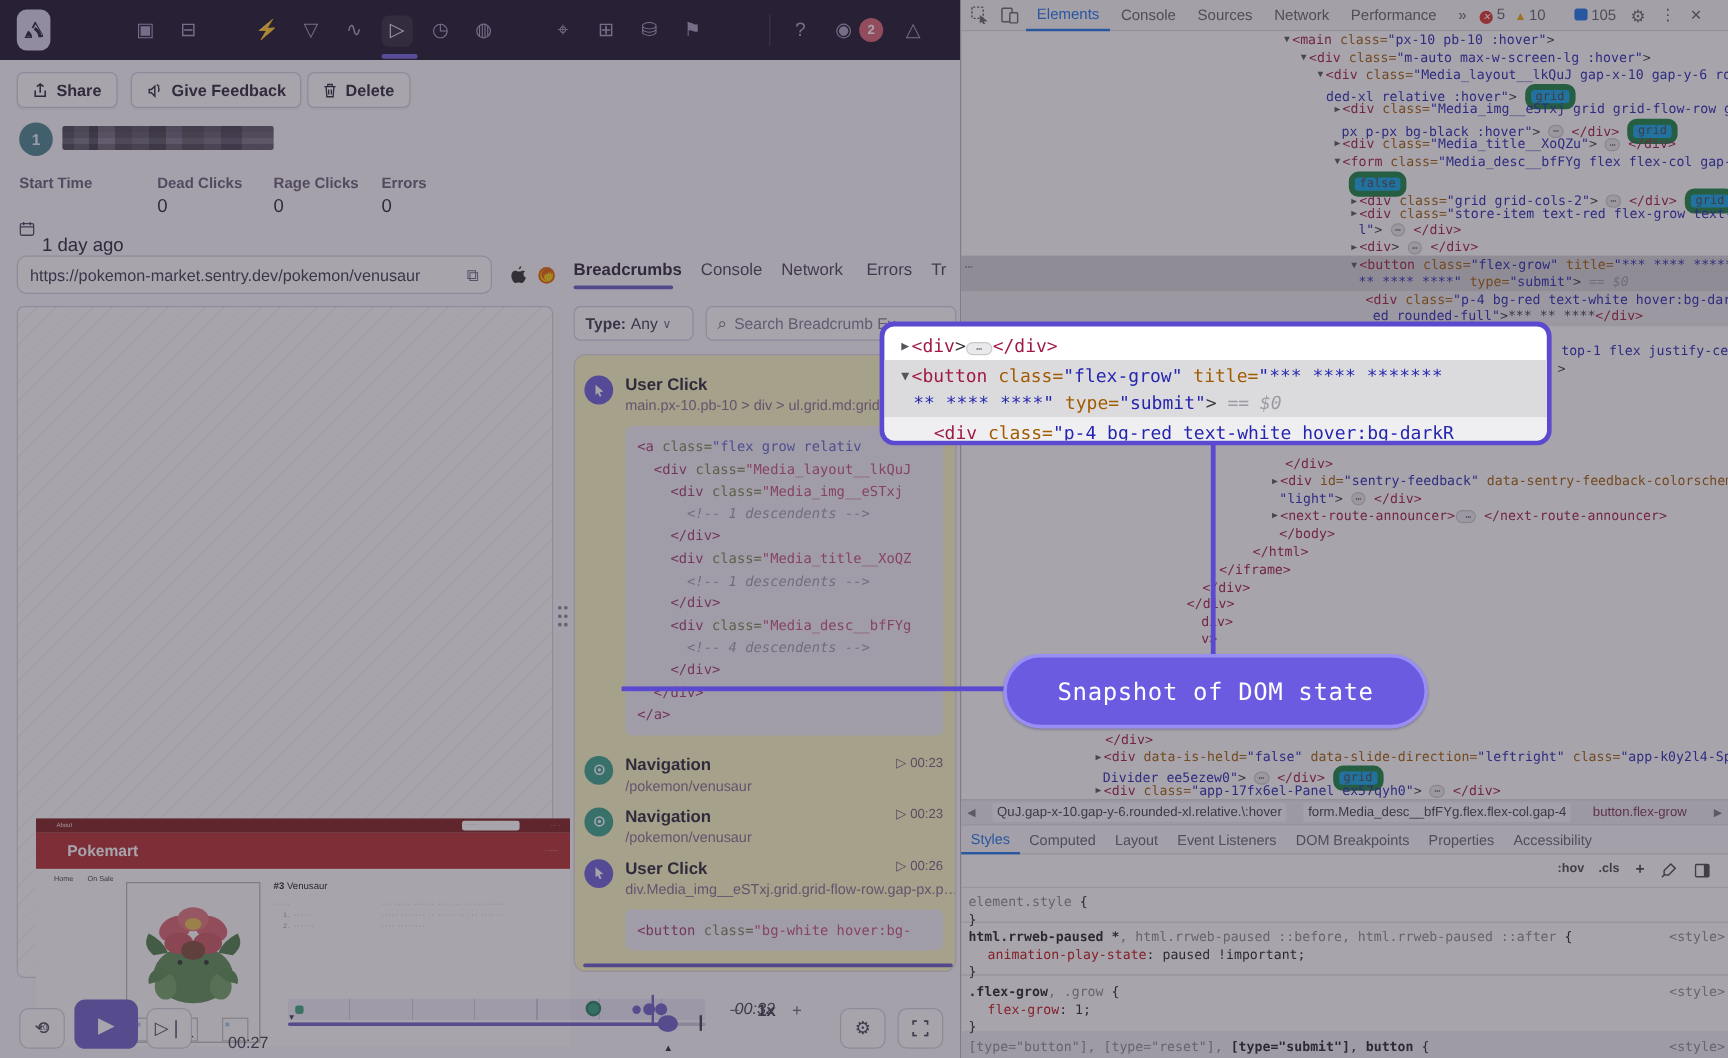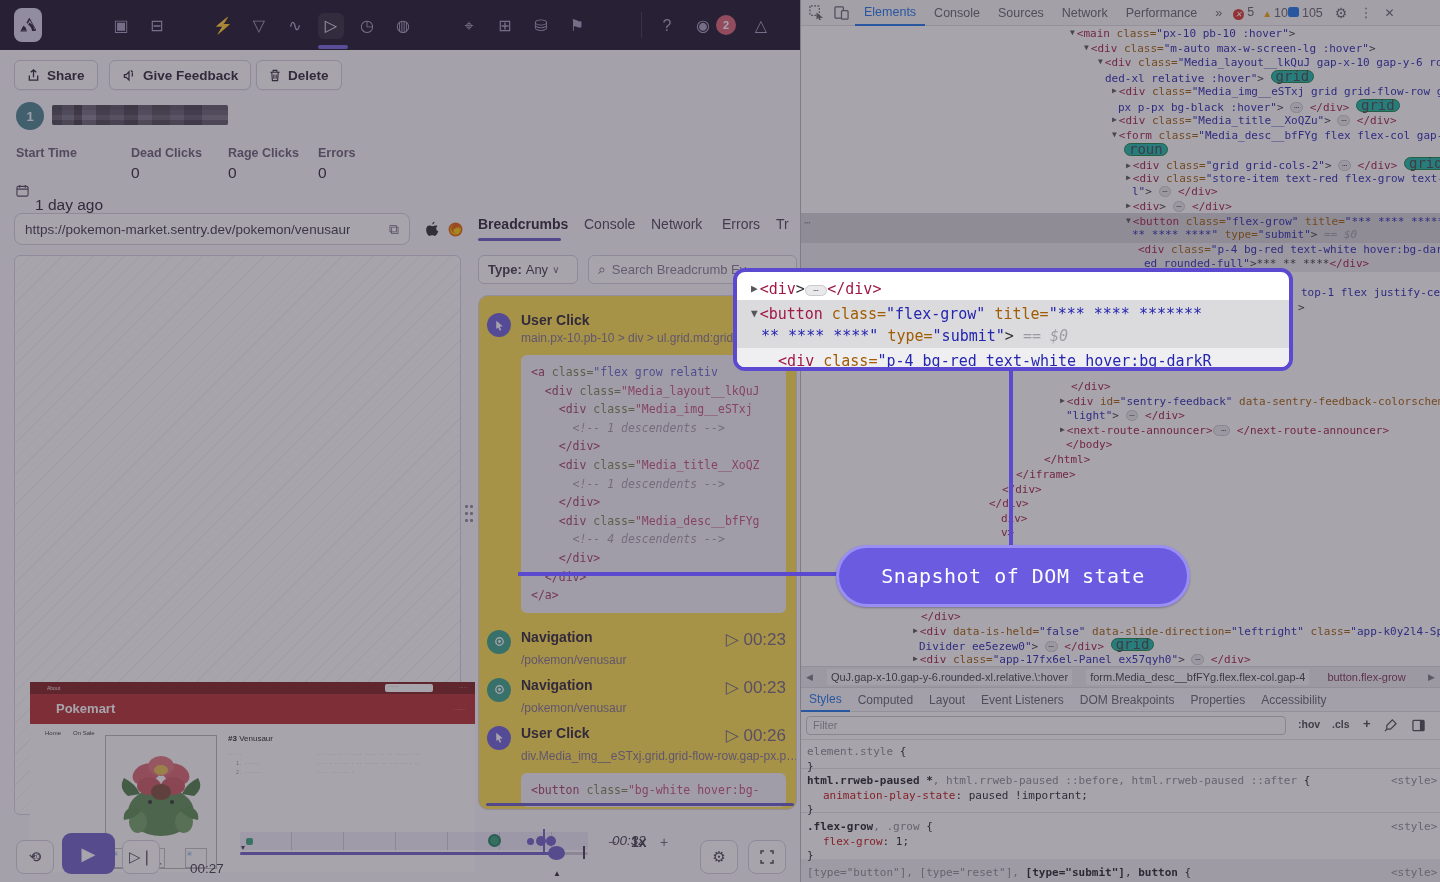--- a/index.html
+++ b/index.html
@@ -38,29 +38,29 @@
   .mask { color:#9b9b9b; letter-spacing:1px; }
   .thumb { position:absolute; width:22px; height:20px; border:1px solid #bfbfbf; background:#fdfdfd; font-size:5px; color:#9ec0e2; padding:1px; }
   .drag-dots { position:absolute; left:465px; top:505px; width:8px; height:20px; }
   .drag-dots i { position:absolute; width:2.5px; height:2.5px; border-radius:50%; background:#8d8799; }
   
   .bc-tab { position:absolute; top:216px; font-size:14px; color:#493e54;text-align:right; }
   .bc-tab.active { color:#2b2233; font-weight:700; }
   .bc-underline { position:absolute; left:478px; top:238px; width:83px; height:3px; background:#6559c5; border-radius:2px; }
   .type-select { position:absolute; left:478px; top:255px; width:100px; height:29px; background:#fff; border:1px solid #d5cede; border-radius:6px; font-size:13px; color:#3d3649; display:flex; align-items:center; padding:0 9px; gap:4px; }
   .search-input { position:absolute; left:588px; top:255px; width:209px; height:29px; background:#fff; border:1px solid #d5cede; border-radius:6px; font-size:13px; color:#857b93; display:flex; align-items:center; padding:0 9px; gap:6px; }
-  .bc-card { position:absolute; left:478px; top:295px; width:319px; height:515px; background:#fde047; border:1px solid #ddd6e6; border-radius:10px; overflow:hidden; padding:12px 0 0 8px; }
+  .bc-card { position:absolute; left:478px; top:295px; width:319px; height:515px; background:#fef9c3; border:1px solid #ddd6e6; border-radius:10px; overflow:hidden; padding:12px 0 0 8px; }
   .bc-item { display:flex; gap:10px; margin:4px 0 10px 0; }
   .bc-ic { width:24px; height:24px; border-radius:50%; flex:none; display:flex; align-items:center; justify-content:center; margin-top:1px; }
   .bc-ic.click { background:#6a5bd8; }
   .bc-ic.nav { background:#35a388; }
   .bc-main { flex:1; min-width:0; }
   .bc-row { display:flex; justify-content:space-between; padding-right:10px; }
   .bc-title { font-size:14px; font-weight:700; color:#2b2233; }
-  .bc-time { font-size:17px; color:#71637e; }
+  .bc-time { font-size:11px; color:#71637e; }
   .bc-desc { font-size:12px; color:#80708f; margin-top:3px; white-space:nowrap; overflow:hidden; }
   .bc-code { background:#f5f3f8; border-radius:6px; margin:10px 10px 6px 0; padding:8px 0 8px 10px; overflow:hidden; }
   .bcl { font:11.5px "DejaVu Sans Mono", monospace; line-height:18.6px; white-space:pre; }
   .bc-active-bar { position:absolute; left:486px; top:803px; width:308px; height:3px; background:#6559c5; border-radius:2px; }
   .sc-t{color:#a03a68} .sc-n{color:#77834f} .sc-v{color:#c25077} .sc-v2{color:#5f63c9}
   .sc-c{color:#a09aaa;font-style:italic} .sc-p{color:#4e4758}
   
   .pbtn { position:absolute; top:840px; width:38px; height:34px; background:#fff; border:1px solid #d5cede; border-radius:8px; color:#4a4456; display:flex; align-items:center; justify-content:center; font-size:15px; }
   .play-btn { position:absolute; left:62px; top:833px; width:53px; height:41px; background:#6c5fc7; border-radius:9px; color:#fff; display:flex; align-items:center; justify-content:center; font-size:18px; }
   .ptime { position:absolute; font-size:13.5px; color:#3f3a4a; }
@@ -76,21 +76,21 @@
   .dt-tab { padding:0 9px; line-height:24px; }
   .dt-tab.active { color:#1a73e8; border-bottom:2px solid #1a73e8; }
   .err-ic { display:inline-block; width:11px; height:11px; background:#d93025; border-radius:50%; color:#fff; font-size:8px; line-height:11px; text-align:center; margin-right:3px; vertical-align:-1px; }
   .warn-ic { color:#f0a500; font-size:10px; margin-right:2px; }
   .msg-ic { display:inline-block; width:11px; height:10px; background:#1a73e8; border-radius:2.5px; margin-right:3px; }
   .cl { position:absolute; white-space:pre; font:11px "DejaVu Sans Mono", monospace; line-height:14px; }
   .ct-t{color:#a01945} .ct-n{color:#a15b00} .ct-v{color:#2525b0} .ct-p{color:#333338}
   .ct-g{color:#8a8a90} .ct-eq{color:#9b9ba2; font-style:italic}
   .ct-a{color:#55555c; font-size:8px; vertical-align:1.5px; padding-right:2px}
   .ct-d{display:inline-block;background:#e9e9eb;border:1px solid #c9c9cd;border-radius:7px;padding:0 3px;font-size:8px;line-height:9px;color:#555;vertical-align:1px}
-  .ct-b{display:inline-block;background:#14b8a6;border:1px solid #15803d;border-radius:8px;padding:0 4px;font-size:14px;line-height:11px;color:#444;vertical-align:1px}
+  .ct-b{display:inline-block;background:#0ea5e9;border:5px solid #15803d;border-radius:8px;padding:0 4px;font-size:10px;line-height:11px;color:#444;vertical-align:1px}
   .b-sel{width:640px;height:30px;background:#d3d3d5} .b-kid{width:640px;height:29px;background:#eaeaec}
   .hr{left:0;width:640px;border-top:1px solid #e0e0e3;height:0}
   .hr-band{left:0;width:640px;height:23px;background:#efeff1}
   .st-g{color:#8a8a90}.st-sel{color:#1f1f24;font-weight:bold}.st-p{color:#1f1f24}.st-prop{color:#c01111}.st-val{color:#1f1f24}.st-link{color:#8a8a90}
   .dt-crumbbar { position:absolute; left:0; top:666px; width:640px; height:22px; background:#ececef; border-top:1px solid #d9d9dc; border-bottom:1px solid #d9d9dc; display:flex; align-items:center; gap:14px; font:11px "Liberation Sans",sans-serif; color:#3c3c41; padding-left:5px; overflow:hidden; }
   .cr { background:#f8f8fa; padding:2px 4px; border-radius:2px; white-space:nowrap; }
   .cr-last { background:transparent; color:#7a2e4d; }
   .cr-ar { color:#77777c; font-size:9px; }
   .dt-styletabs { position:absolute; left:0; top:688px; width:640px; height:24px; background:#f7f7f9; border-bottom:1px solid #ddddde; display:flex; align-items:center; font-size:12px; color:#5f6368; }
   .st-tab { padding:0 8px; line-height:22px; white-space:nowrap; }
@@ -404,37 +404,37 @@
         <rect x="8" y="6" width="7" height="9" rx="1" fill="#f7f7f8" stroke="#5f6368" stroke-width="1.3"></rect>
       </svg>
     <span class="dt-tab active">Elements</span>
     <span class="dt-tab">Console</span>
     <span class="dt-tab">Sources</span>
     <span class="dt-tab">Network</span>
     <span class="dt-tab">Performance</span>
     <span class="dt-tab">»</span>
     <span style="margin-left:2px;"><i class="err-ic">✕</i><span>5</span></span>
     <span style="margin-left:8px;"><i class="warn-ic">▲</i><span>10</span></span>
-    <span style="margin-left:0;"><i class="msg-ic"></i><span>105</span></span>
+    <span style="margin-left:24px;"><i class="msg-ic"></i><span>105</span></span>
     <span style="margin-left:12px; font-size:14px;">⚙</span>
     <span style="margin-left:12px; font-size:13px;">⋮</span>
     <span style="margin-left:12px; margin-right:10px; font-size:12px;">✕</span>
   </div>
   <div class="abs" style="inset:0; pointer-events:none;">
       <div class="cl b-sel" style="left: 0px; top: 213px;"></div>
       <div class="cl b-kid" style="left: 0px; top: 243px;"></div>
       <div class="cl " style="left: 269px; top: 26px;"><span class="ct-a">▼</span><span class="ct-t">&lt;main</span><span class="ct-n"> class=</span><span class="ct-v">"px-10 pb-10 :hover"</span><span class="ct-p">&gt;</span></div>
       <div class="cl " style="left: 283px; top: 41px;"><span class="ct-a">▼</span><span class="ct-t">&lt;div</span><span class="ct-n"> class=</span><span class="ct-v">"m-auto max-w-screen-lg :hover"</span><span class="ct-p">&gt;</span></div>
       <div class="cl " style="left: 297px; top: 55px;"><span class="ct-a">▼</span><span class="ct-t">&lt;div</span><span class="ct-n"> class=</span><span class="ct-v">"Media_layout__lkQuJ gap-x-10 gap-y-6 roun</span></div>
       <div class="cl " style="left: 304px; top: 70px;"><span class="ct-v">ded-xl relative :hover"</span><span class="ct-p">&gt; </span><span class="ct-b">grid</span></div>
       <div class="cl " style="left: 311px; top: 84px;"><span class="ct-a">▶</span><span class="ct-t">&lt;div</span><span class="ct-n"> class=</span><span class="ct-v">"Media_img__eSTxj grid grid-flow-row gap-</span></div>
       <div class="cl " style="left: 317px; top: 99px;"><span class="ct-v">px p-px bg-black :hover"</span><span class="ct-p">&gt; </span><span class="ct-d">⋯</span><span class="ct-t"> &lt;/div&gt; </span><span class="ct-b">grid</span></div>
       <div class="cl " style="left: 311px; top: 113px;"><span class="ct-a">▶</span><span class="ct-t">&lt;div</span><span class="ct-n"> class=</span><span class="ct-v">"Media_title__XoQZu"</span><span class="ct-p">&gt; </span><span class="ct-d">⋯</span><span class="ct-t"> &lt;/div&gt;</span></div>
       <div class="cl " style="left: 311px; top: 128px;"><span class="ct-a">▼</span><span class="ct-t">&lt;form</span><span class="ct-n"> class=</span><span class="ct-v">"Media_desc__bfFYg flex flex-col gap-4"</span></div>
-      <div class="cl " style="left: 323px; top: 143px;"><span class="ct-b">roun</span></div>
+      <div class="cl " style="left: 323px; top: 143px;"><span class="ct-b">false</span></div>
       <div class="cl " style="left: 325px; top: 157px;"><span class="ct-a">▶</span><span class="ct-t">&lt;div</span><span class="ct-n"> class=</span><span class="ct-v">"grid grid-cols-2"</span><span class="ct-p">&gt; </span><span class="ct-d">⋯</span><span class="ct-t"> &lt;/div&gt; </span><span class="ct-b">grid</span></div>
       <div class="cl " style="left: 325px; top: 171px;"><span class="ct-a">▶</span><span class="ct-t">&lt;div</span><span class="ct-n"> class=</span><span class="ct-v">"store-item text-red flex-grow text-4x</span></div>
       <div class="cl " style="left: 331px; top: 185px;"><span class="ct-v">l"</span><span class="ct-p">&gt; </span><span class="ct-d">⋯</span><span class="ct-t"> &lt;/div&gt;</span></div>
       <div class="cl " style="left: 325px; top: 199px;"><span class="ct-a">▶</span><span class="ct-t">&lt;div</span><span class="ct-p">&gt; </span><span class="ct-d">⋯</span><span class="ct-t"> &lt;/div&gt;</span></div>
       <div class="cl " style="left: 3px; top: 216px;"><span class="ct-g">⋯</span></div>
       <div class="cl " style="left: 325px; top: 214px;"><span class="ct-a">▼</span><span class="ct-t">&lt;button</span><span class="ct-n"> class=</span><span class="ct-v">"flex-grow"</span><span class="ct-n"> title=</span><span class="ct-v">"*** **** *******</span></div>
       <div class="cl " style="left: 331px; top: 228px;"><span class="ct-v">** **** ****"</span><span class="ct-n"> type=</span><span class="ct-v">"submit"</span><span class="ct-p">&gt;</span><span class="ct-eq"> == $0</span></div>
       <div class="cl " style="left: 337px; top: 243px;"><span class="ct-t">&lt;div</span><span class="ct-n"> class=</span><span class="ct-v">"p-4 bg-red text-white hover:bg-darkR</span></div>
       <div class="cl " style="left: 343px; top: 257px;"><span class="ct-v">ed rounded-full"</span><span class="ct-p">&gt;*** ** ****</span><span class="ct-t">&lt;/div&gt;</span></div>
       <div class="cl " style="left: 500px; top: 286px;"><span class="ct-v">top-1 flex justify-cen</span></div>
@@ -465,21 +465,20 @@
   <div class="dt-styletabs">
     <span class="st-tab active">Styles</span>
     <span class="st-tab">Computed</span>
     <span class="st-tab">Layout</span>
     <span class="st-tab">Event Listeners</span>
     <span class="st-tab">DOM Breakpoints</span>
     <span class="st-tab">Properties</span>
     <span class="st-tab">Accessibility</span>
   </div>
   <div class="dt-filterrow">
-    <div class="dt-filter">Filter</div>
     <span class="dt-frctl" style="left:497px;">:hov</span>
     <span class="dt-frctl" style="left:531px;">.cls</span>
     <span class="dt-frctl" style="left:562px; font-size:13px; top:4px;">+</span>
     <svg class="abs" style="left:583px; top:7px;" width="13" height="13" viewBox="0 0 14 14">
         <path d="M9 1l4 4-6 6H3V7z" fill="none" stroke="#46464b" stroke-width="1.3"></path>
         <path d="M3 11l-2 2" stroke="#46464b" stroke-width="1.3"></path>
       </svg>
     <svg class="abs" style="left:611px; top:7px;" width="13" height="13" viewBox="0 0 14 14">
         <rect x="1" y="1.5" width="12" height="11" rx="1" fill="none" stroke="#46464b" stroke-width="1.3"></rect>
         <rect x="8.5" y="1.5" width="4.5" height="11" fill="#46464b"></rect>

